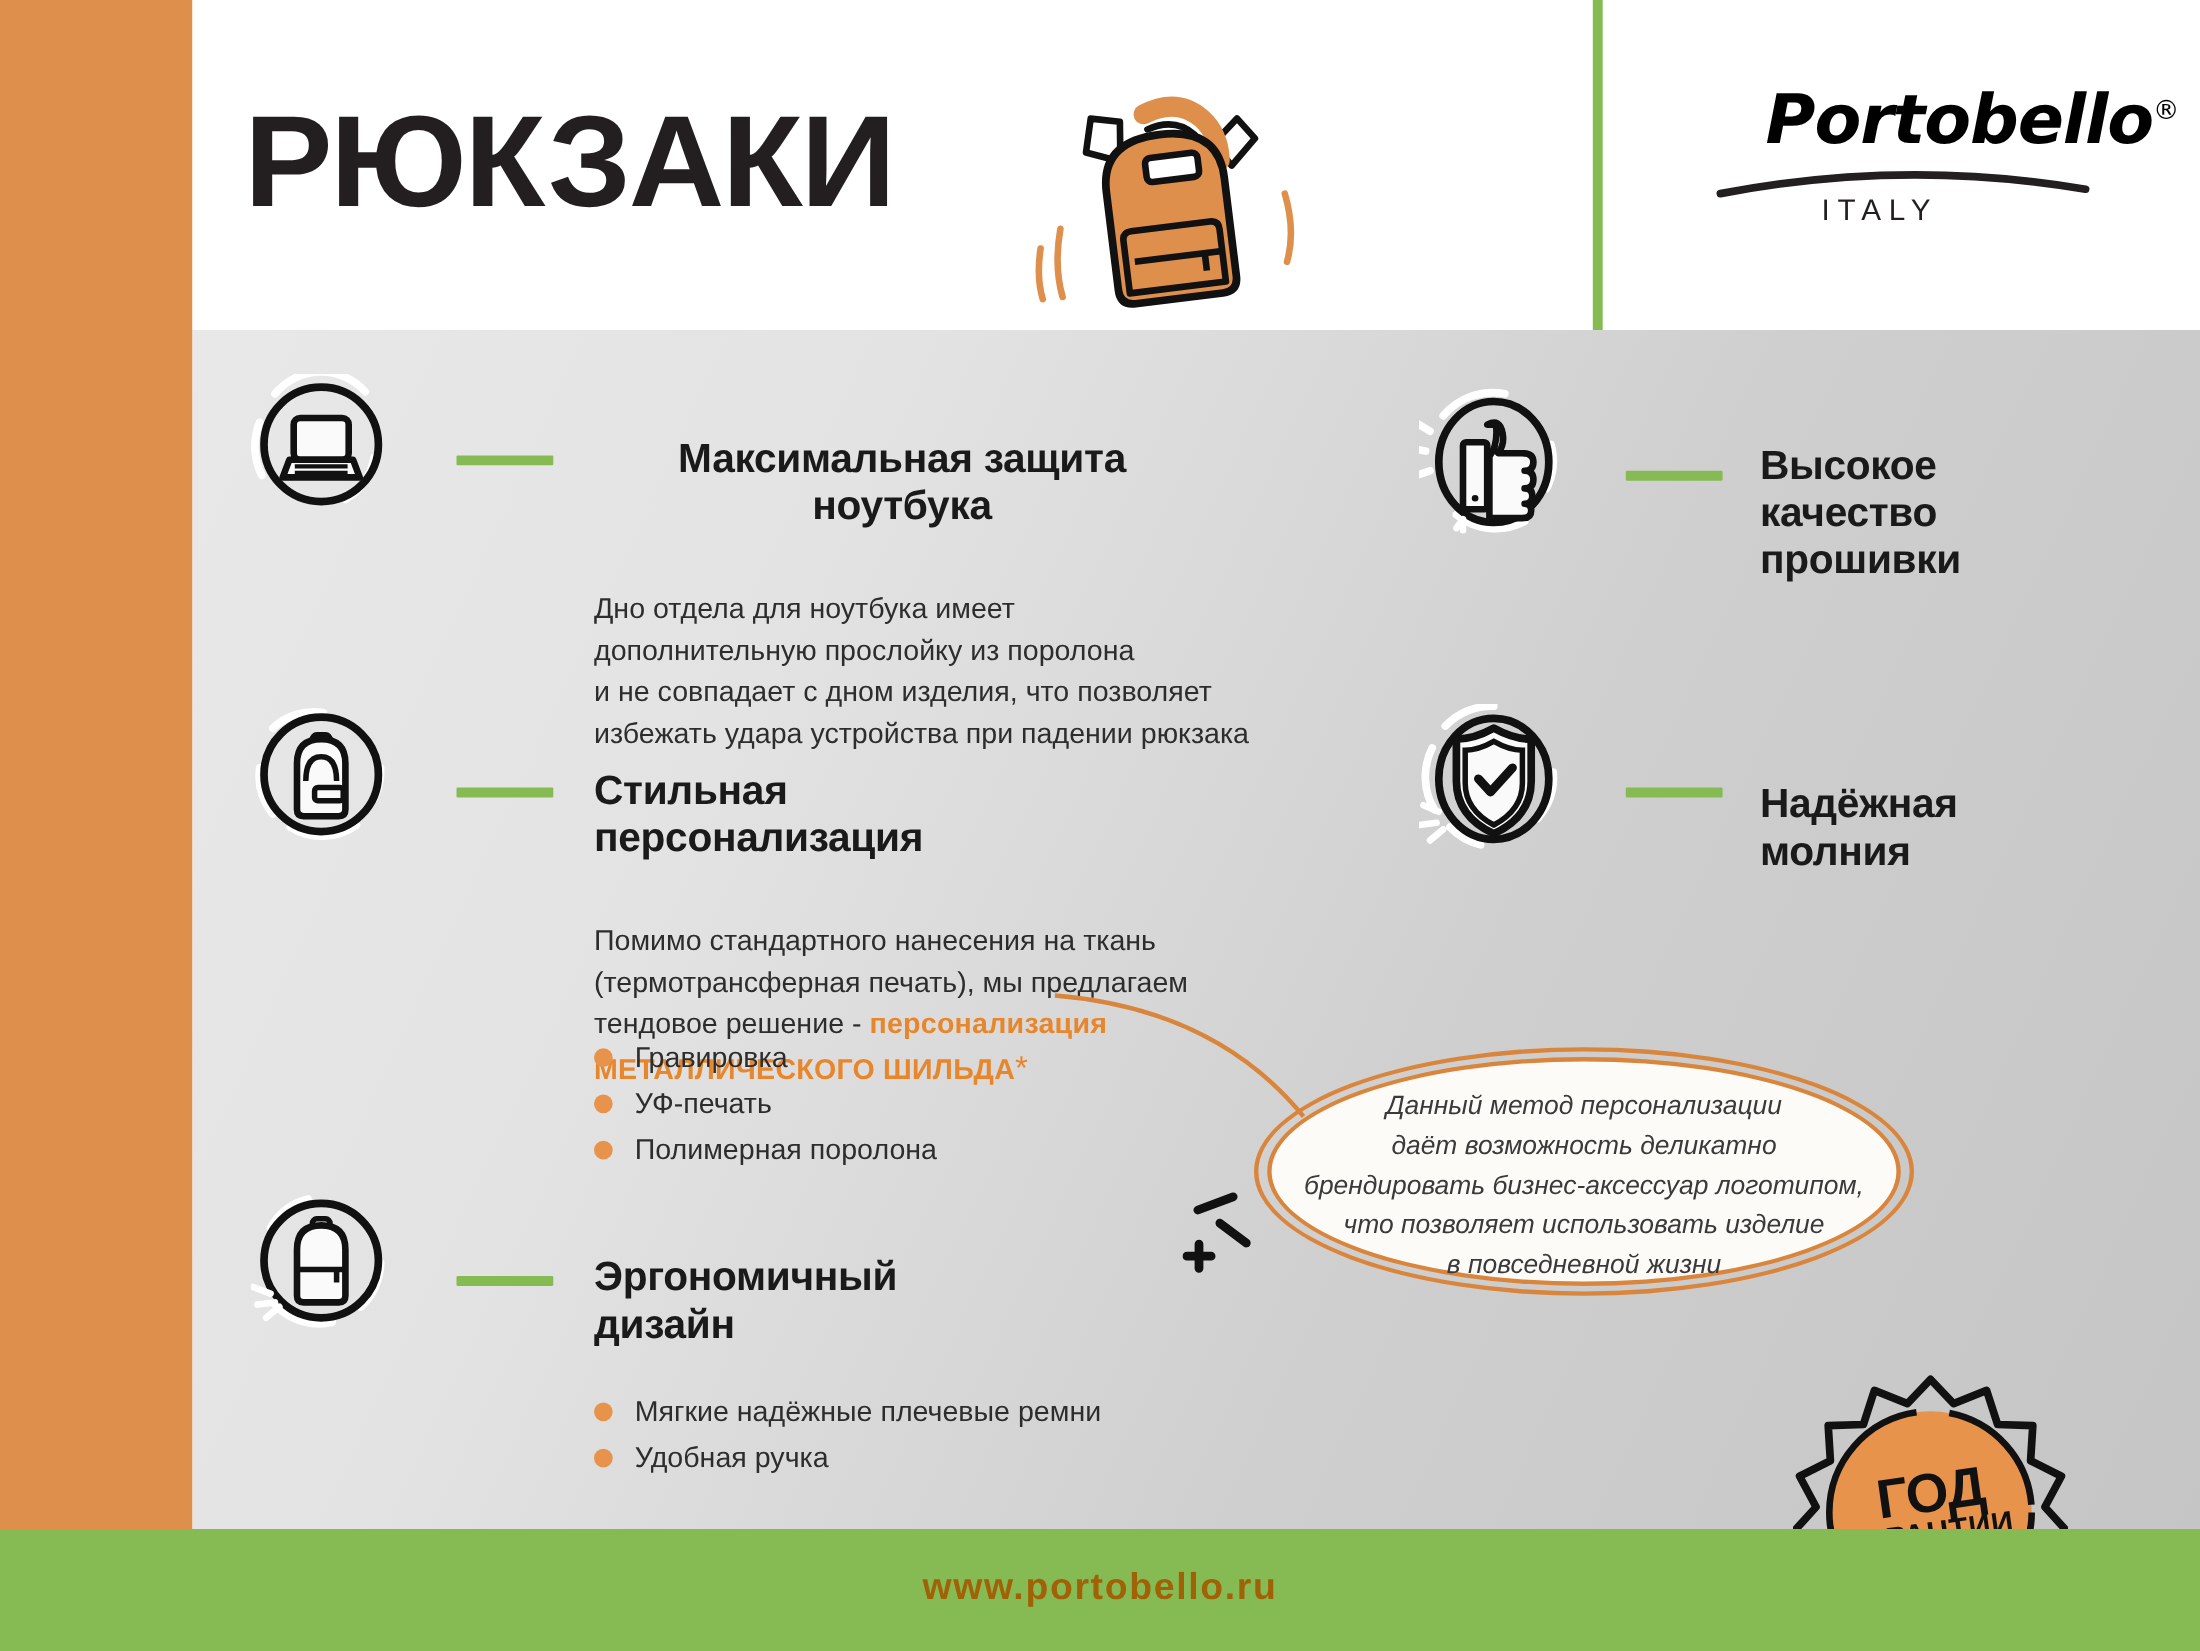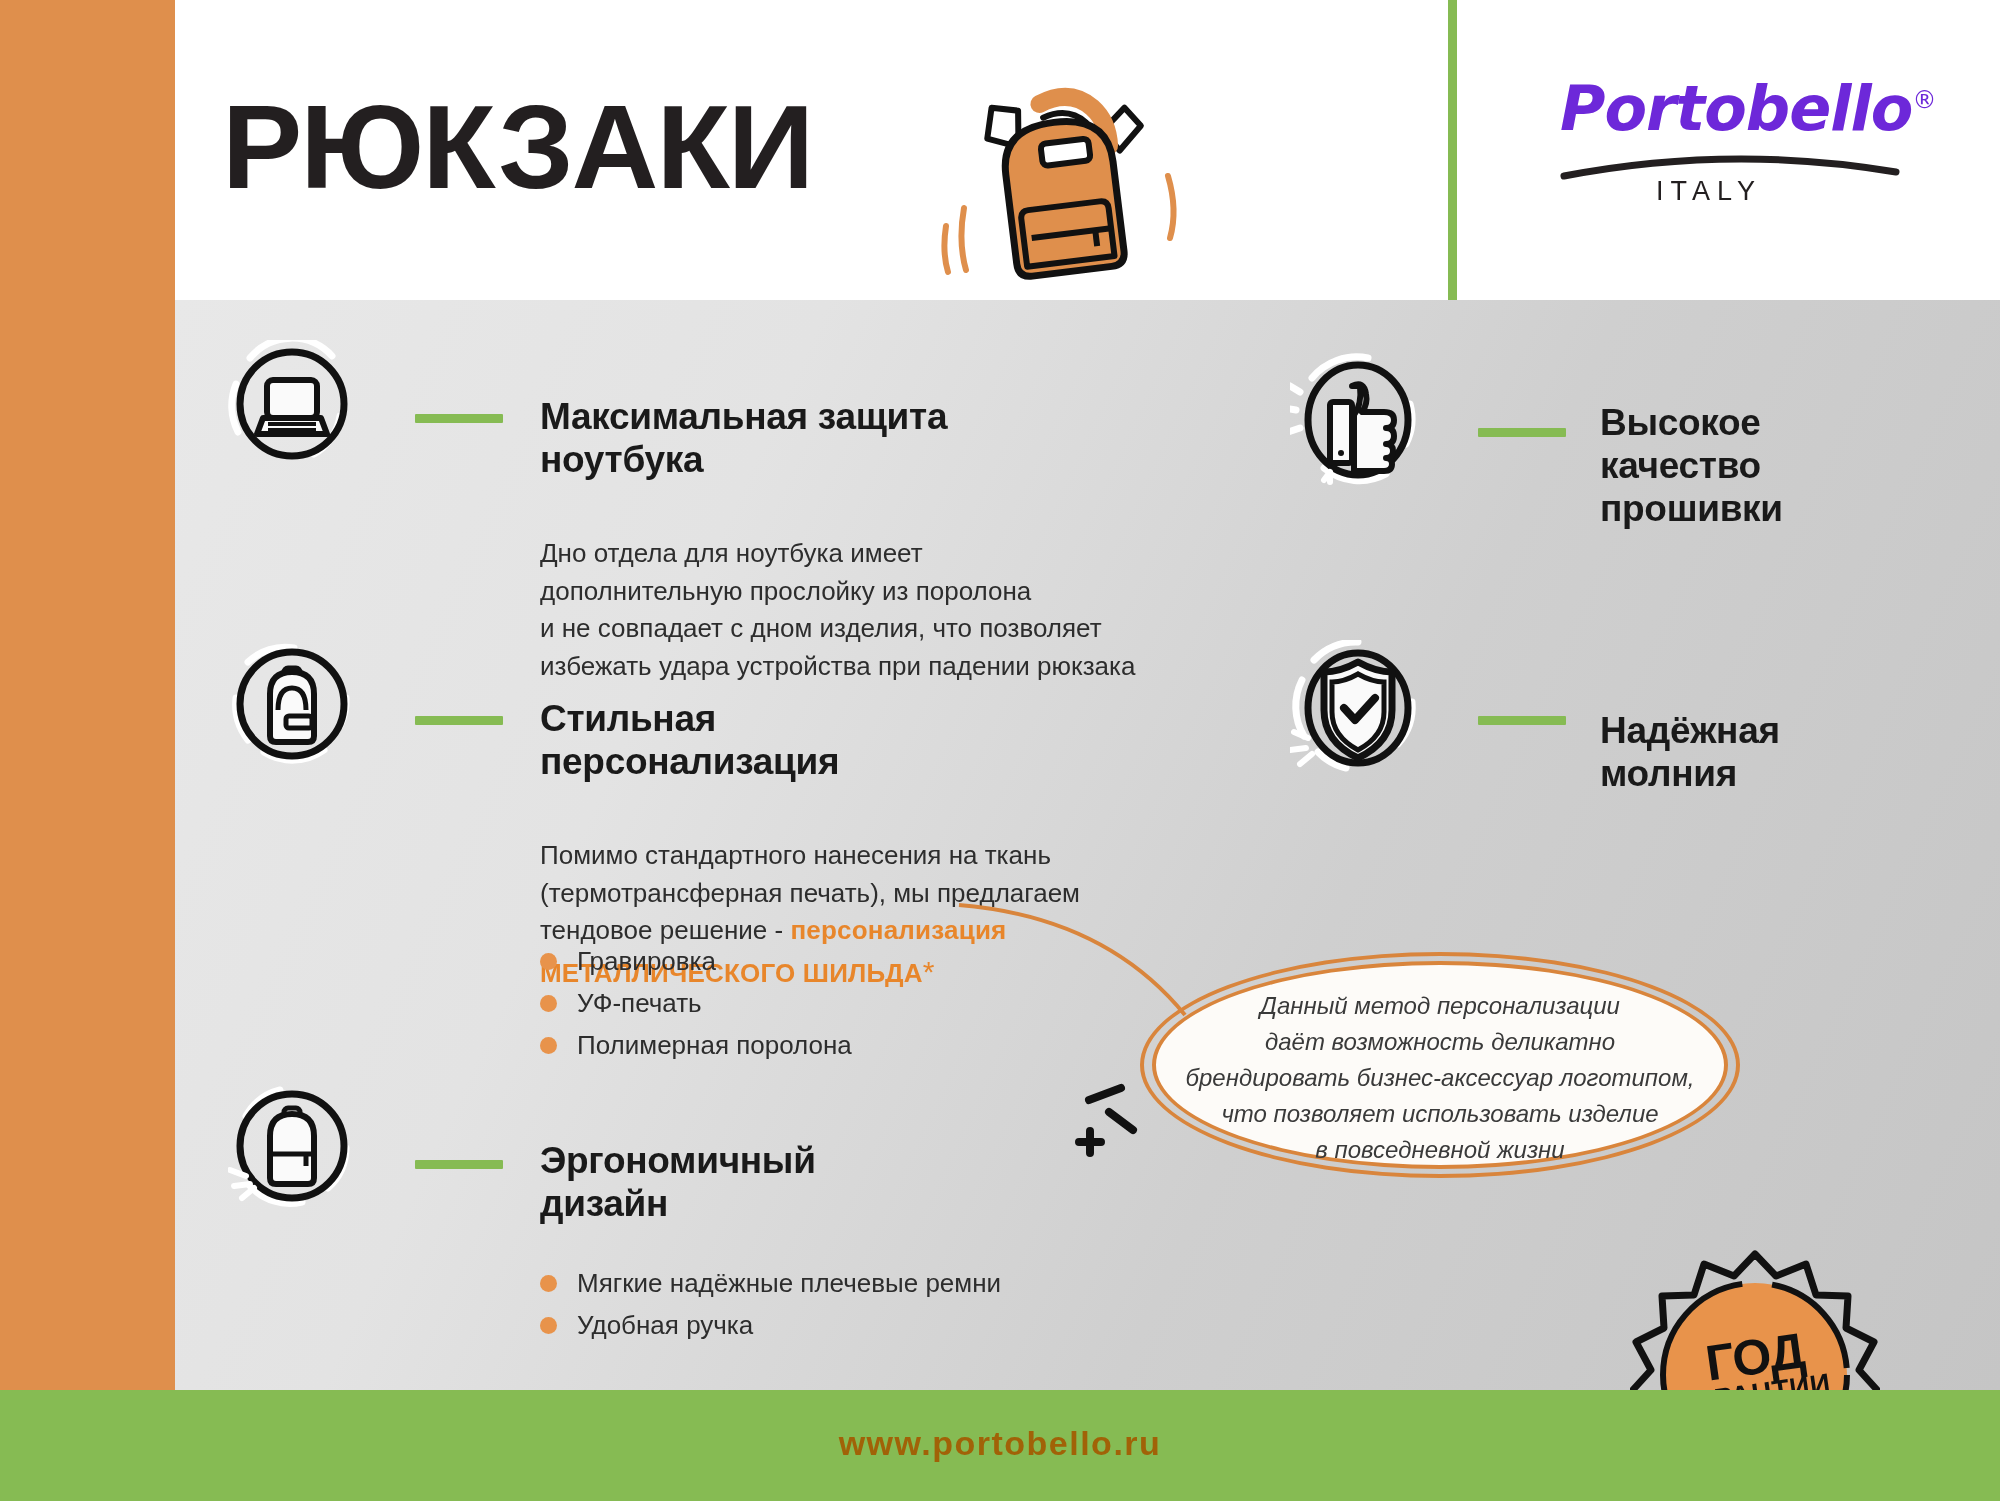--- a/index.html
+++ b/index.html
@@ -24,21 +24,21 @@
   .title{position:absolute;left:222px;top:88px;font-size:118px;font-weight:700;
      letter-spacing:-2px;color:#231f20;line-height:1;
      transform:scaleX(1.02);transform-origin:left top;font-stretch:condensed;}
 
   
   .hero-pack{position:absolute;left:930px;top:58px;width:260px;height:230px;}
 
   
   .logo{position:absolute;left:1560px;top:78px;width:360px;height:130px;}
   .logo-word{font-family:"DejaVu Sans",sans-serif;font-style:italic;font-weight:700;
-     font-size:62px;color:#6d28d9;letter-spacing:-1px;line-height:1;}
+     font-size:62px;color:#000000;letter-spacing:-1px;line-height:1;margin-left:45px;}
   .logo-reg{font-size:24px;vertical-align:super;font-style:normal;font-weight:400;}
   .logo-italy{position:absolute;left:96px;top:98px;font-size:27px;letter-spacing:7px;
      color:#231f20;font-weight:400;}
   .logo-swoosh{position:absolute;left:0;top:72px;width:360px;height:30px;}
   .icon-circle{position:absolute;width:115px;height:115px;}
   .dash{position:absolute;width:88px;height:9px;background:#86bb53;border-radius:1px;}
   .f-title{position:absolute;font-size:37px;font-weight:700;color:#1a1a1a;line-height:1.16;letter-spacing:-0.3px;}
   .f-body{position:absolute;font-size:26px;color:#2d2d2d;line-height:1.45;margin-top:25px;}
   .hl{color:#e8862b;font-weight:700;letter-spacing:0.2px;}
   .star{color:#e8862b;font-size:30px;}
@@ -106,21 +106,21 @@
     <path d="M22 18 A54 54 0 0 1 104 16" fill="none" stroke="#fff" stroke-width="7" stroke-linecap="round"></path>
     <path d="M8 44 A58 58 0 0 0 10 92" fill="none" stroke="#fff" stroke-width="7" stroke-linecap="round"></path>
     <path d="M112 76 A54 54 0 0 1 86 114" fill="none" stroke="#fff" stroke-width="7" stroke-linecap="round"></path>
     <circle cx="64" cy="64" r="52" fill="none" stroke="#111" stroke-width="7"></circle>
     <rect x="39" y="40" width="50" height="38" rx="6" fill="#fafafa" stroke="#111" stroke-width="6"></rect>
     <path d="M35 78 L93 78 L99 94 L29 94 Z" fill="#fafafa" stroke="#111" stroke-width="6" stroke-linejoin="round"></path>
     <line x1="40" y1="84" x2="88" y2="84" stroke="#111" stroke-width="4"></line>
     <line x1="40" y1="90" x2="88" y2="90" stroke="#111" stroke-width="4"></line>
   </svg>
   <div class="dash" style="left:415px;top:414px;"></div>
-  <div class="f-title" style="left:540px;top:396px;width:560px;white-space:pre-line;">Максимальная защита
+  <div class="f-title" style="left:540px;top:396px;width:560px;white-space:pre-line;text-align:center;">Максимальная защита
 ноутбука</div>
   <div class="f-body" style="left:540px;top:510px;width:720px;">
     <div>Дно отдела для ноутбука имеет</div>
     <div>дополнительную прослойку из поролона</div>
     <div>и не совпадает с дном изделия, что позволяет</div>
     <div>избежать удара устройства при падении рюкзака</div>
   </div>
 
   <svg class="icon-circle" style="left:228px;top:640px;width:128px;height:128px;" viewBox="0 0 128 128">
     <path d="M20 22 A54 54 0 0 1 66 8" fill="none" stroke="#fff" stroke-width="7" stroke-linecap="round"></path>

